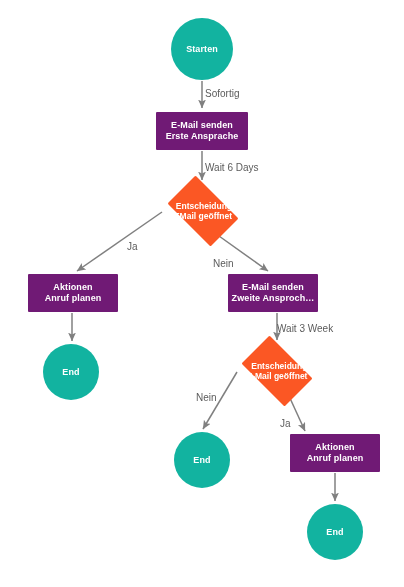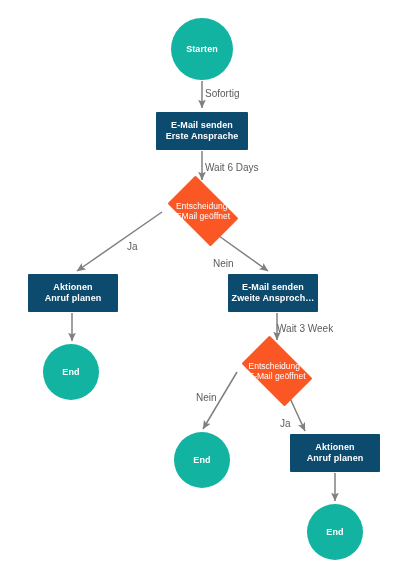--- a/index.html
+++ b/index.html
@@ -43,21 +43,21 @@
   .node .lbl {
     display: block;
     white-space: pre-line;
   }
   .n-start, .n-end {
     border-radius: 50%;
     background: #12b3a0;
     font-size: 9px;
   }
   .n-proc {
-    background: #0c4a6e;
+    background: #701a75;
     font-size: 9px;
     border-radius: 1px;
   }
   .n-dec-wrap {
     position: absolute;
     z-index: 2;
     display: flex;
     align-items: center;
     justify-content: center;
   }
@@ -67,24 +67,24 @@
     width: 100%;
     height: 100%;
     background: #fb5724;
     transform: rotate(45deg) scale(0.7071);
     border-radius: 2px;
   }
   .n-dec-txt {
     position: relative;
     z-index: 3;
     color: #ffffff;
-    font-weight: normal;
+    font-weight: bold;
     font-size: 8.5px;
     line-height: 1.22;
-    text-align: left;
+    text-align: right;
     white-space: pre-line;
   }
   .edge-label {
     position: absolute;
     color: #5b5b5b;
     font-size: 10px;
     font-weight: normal;
     white-space: nowrap;
     z-index: 3;
     font-family: "Liberation Sans", sans-serif;

